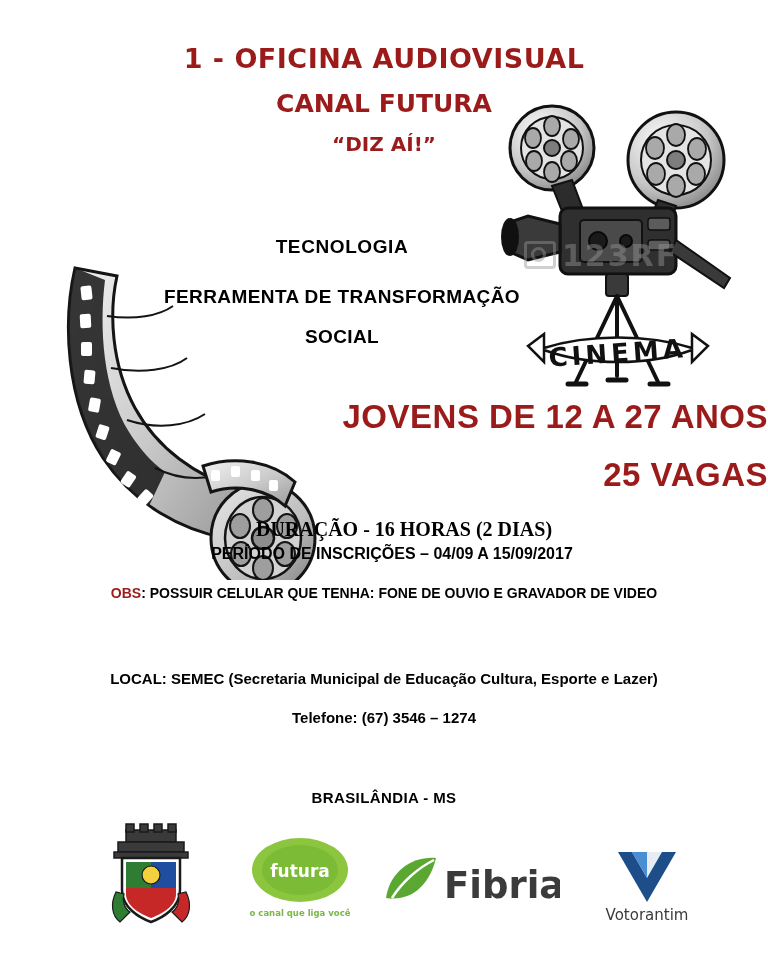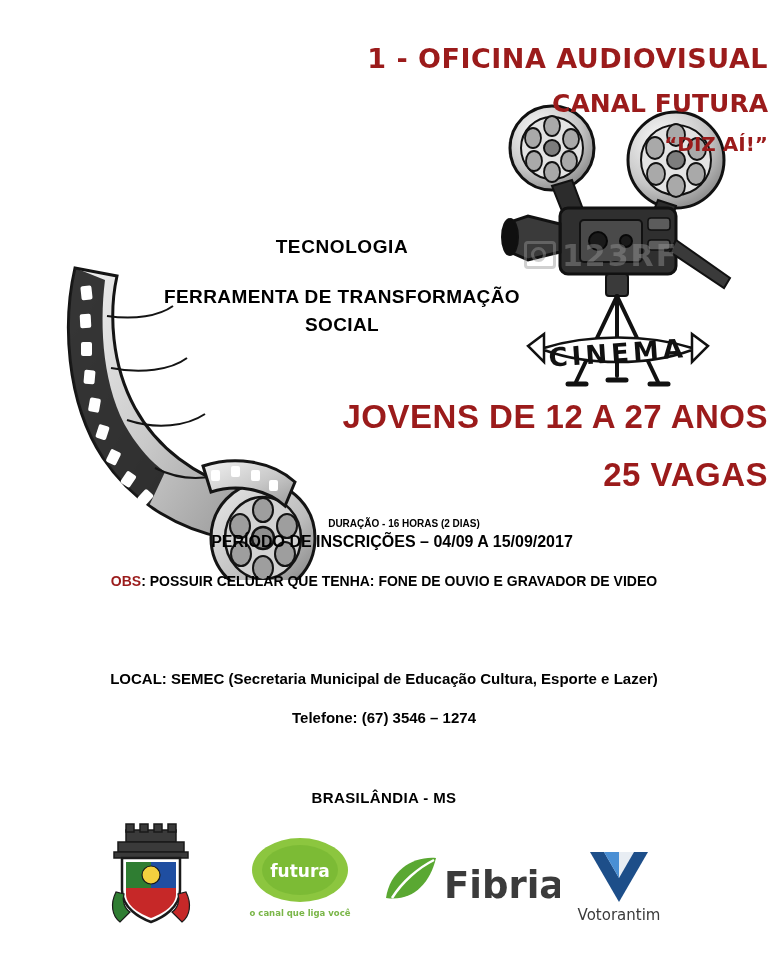--- a/index.html
+++ b/index.html
@@ -20,21 +20,21 @@
     inset: 0;
     background: #ffffff;
   }
 
   
   .title-block {
     position: absolute;
     top: 44px;
     left: 0;
     width: 768px;
-    text-align: right;
+    text-align: center;
     z-index: 6;
   }
   .title-1 {
     font-family: "DejaVu Sans", sans-serif;
     font-size: 27px;
     font-weight: bold;
     color: #9b1b1b;
     letter-spacing: 0.5px;
     line-height: 1.1;
   }
@@ -70,21 +70,21 @@
   }
   .sub-2 {
     font-size: 19px;
     font-weight: bold;
     margin-top: 28px;
     letter-spacing: 0.4px;
   }
   .sub-3 {
     font-size: 19px;
     font-weight: bold;
-    margin-top: 6px;
+    margin-top: 18px;
     letter-spacing: 0.4px;
   }
 
   .highlight-block {
     position: absolute;
     top: 398px;
     left: 0;
     width: 768px;
     text-align: right;
     z-index: 7;
@@ -107,23 +107,24 @@
 
   .details-block {
     position: absolute;
     top: 518px;
     left: 0;
     width: 768px;
     text-align: center;
     z-index: 6;
   }
   .det-1 {
-    font-size: 10px;
+    font-size: 20px;
     font-weight: bold;
     padding-left: 40px;
+    font-family: Liberation Serif, serif;
   }
   .det-2 {
     font-size: 16px;
     font-weight: bold;
     margin-top: 4px;
     padding-left: 16px;
   }
   .det-3 {
     font-size: 14px;
     font-weight: bold;
@@ -223,21 +224,21 @@
     width: 768px;
     height: 120px;
     z-index: 6;
   }
   .logo {
     position: absolute;
   }
   .logo-brasao { left: 96px; top: 2px; width: 110px; height: 105px; }
   .logo-futura { left: 243px; top: 14px; width: 115px; height: 95px; }
   .logo-fibria { left: 380px; top: 32px; width: 180px; height: 64px; }
-  .logo-votorantim { left: 560px; top: 26px; width: 118px; height: 80px; }
+  .logo-votorantim { left: 588px; top: 26px; width: 118px; height: 80px; }
 </style>
 </head>
 <body>
 
 <div class="poster">
 
   <div class="filmstrip">
     <svg viewBox="0 0 300 330" width="300" height="330" xmlns="http://www.w3.org/2000/svg">
       <defs>
         <linearGradient id="gstrip" x1="0" y1="0" x2="1" y2="1">

